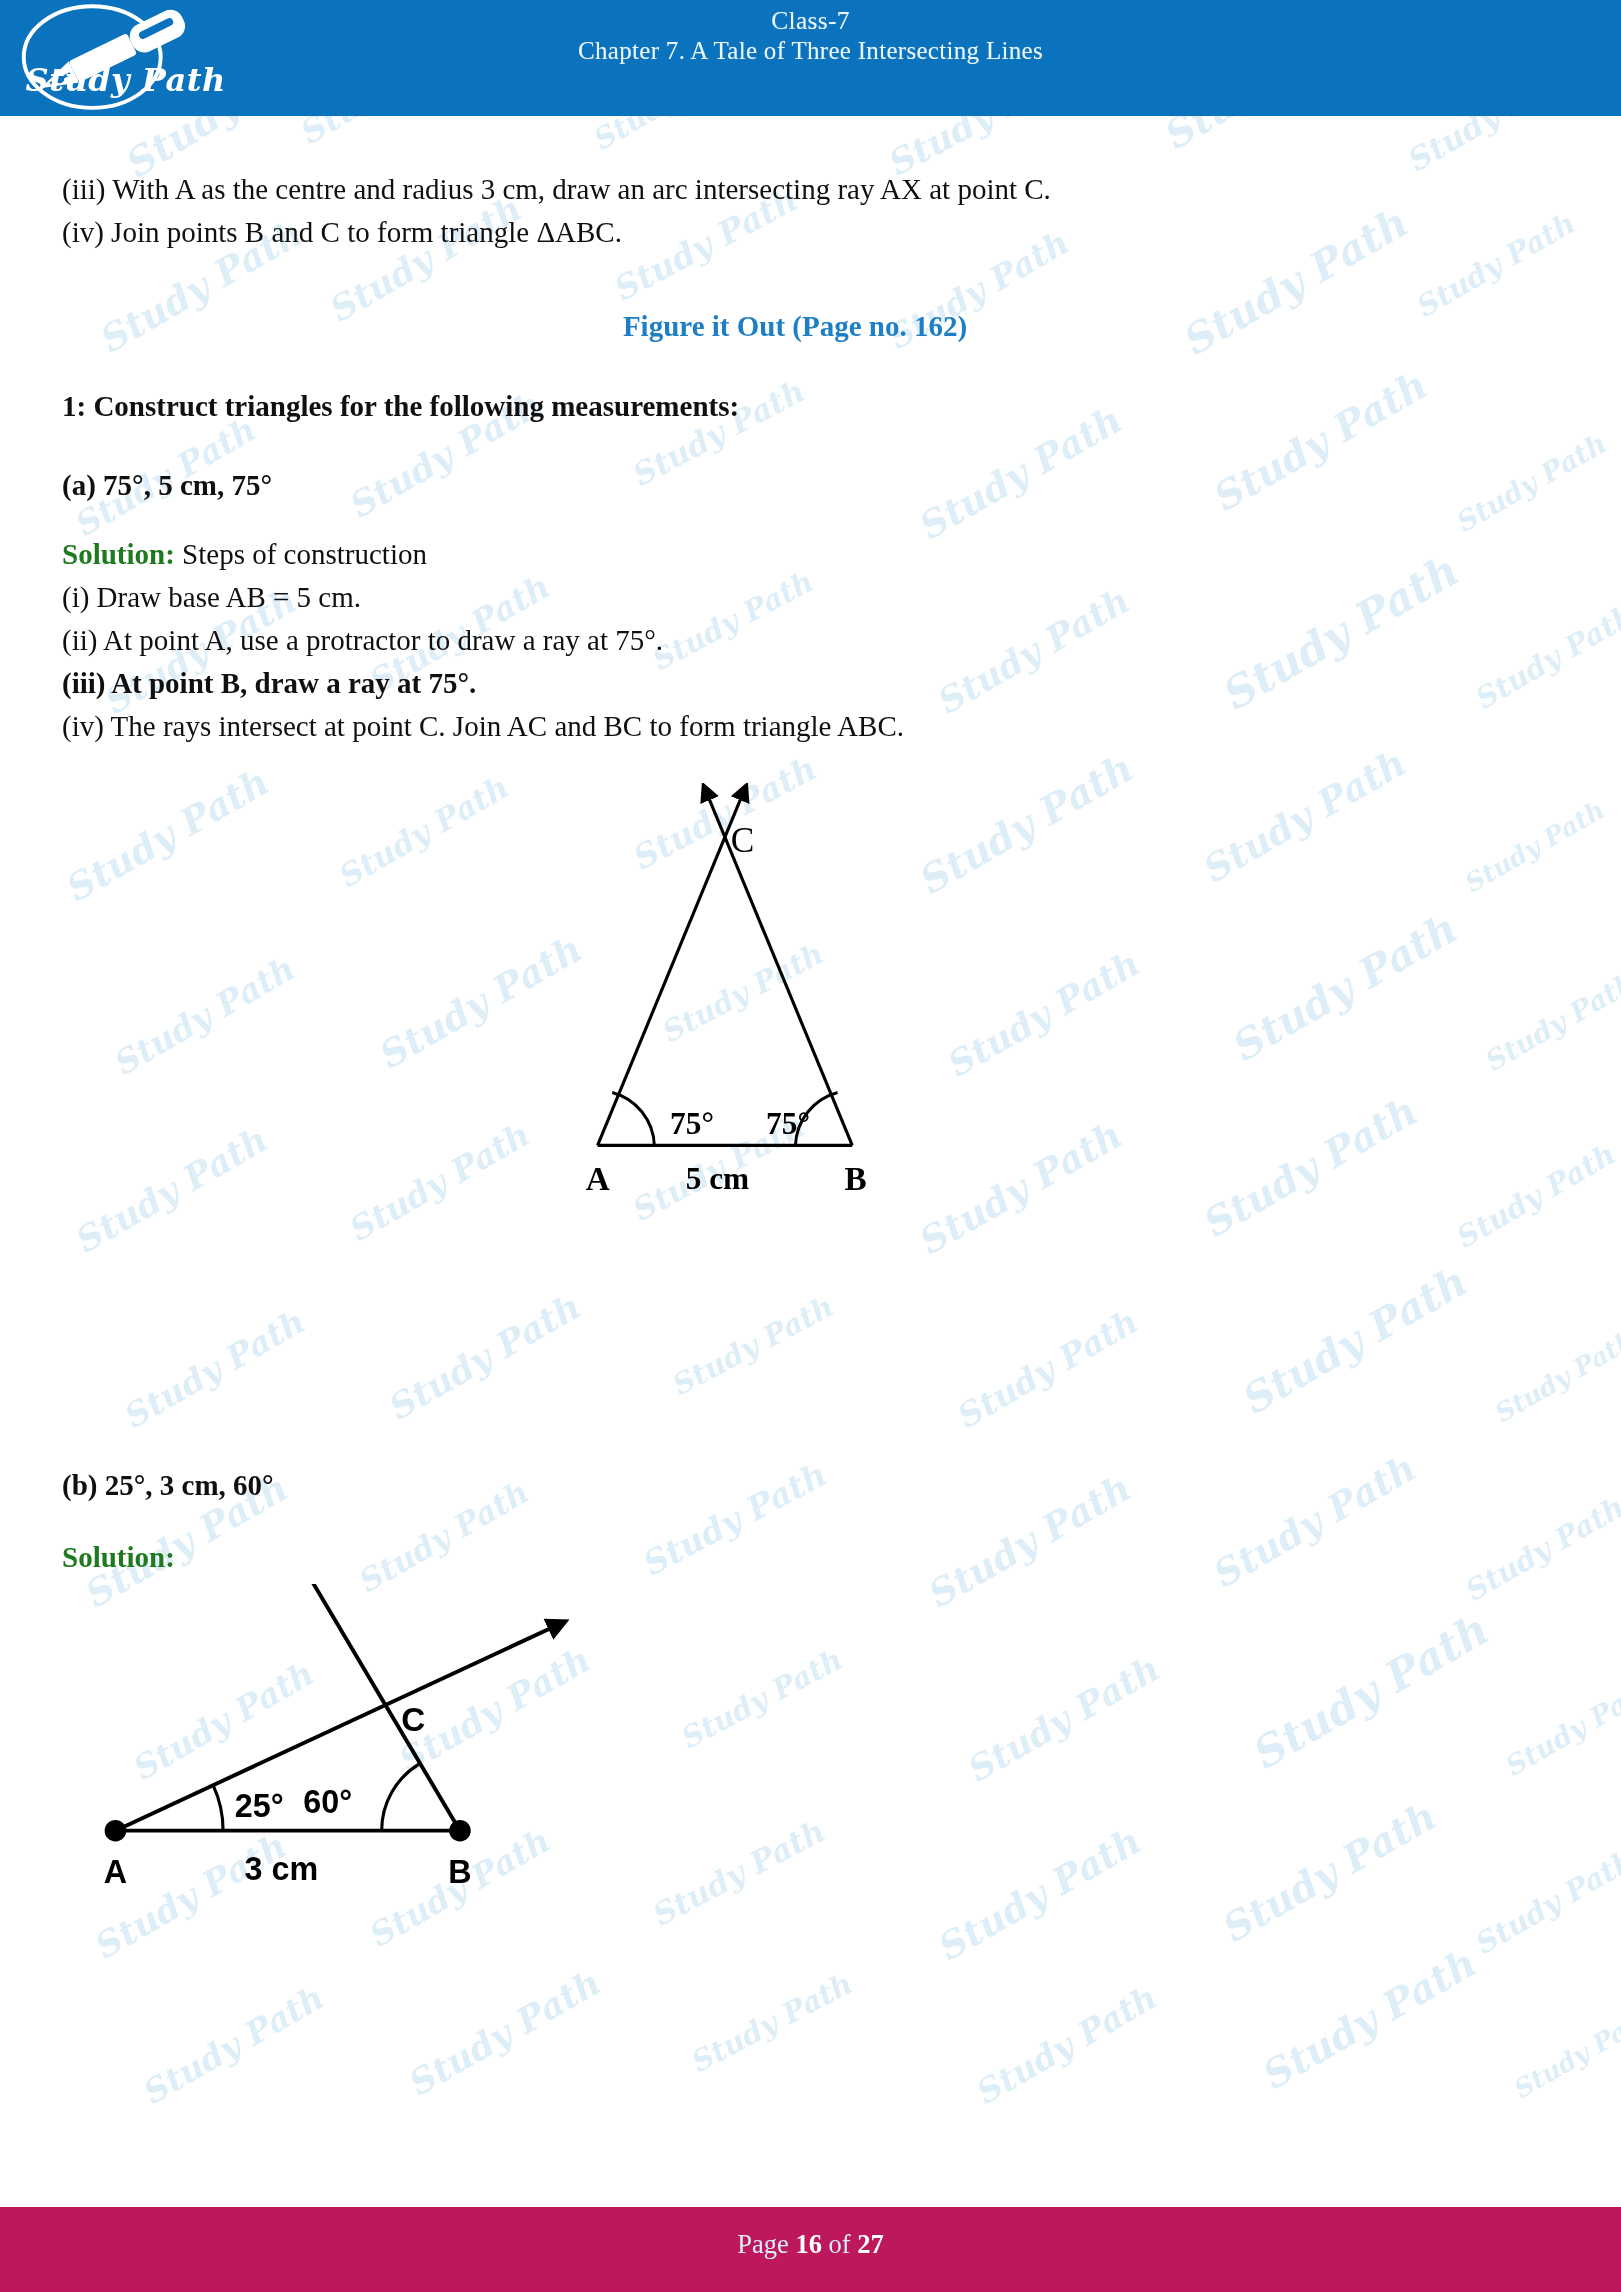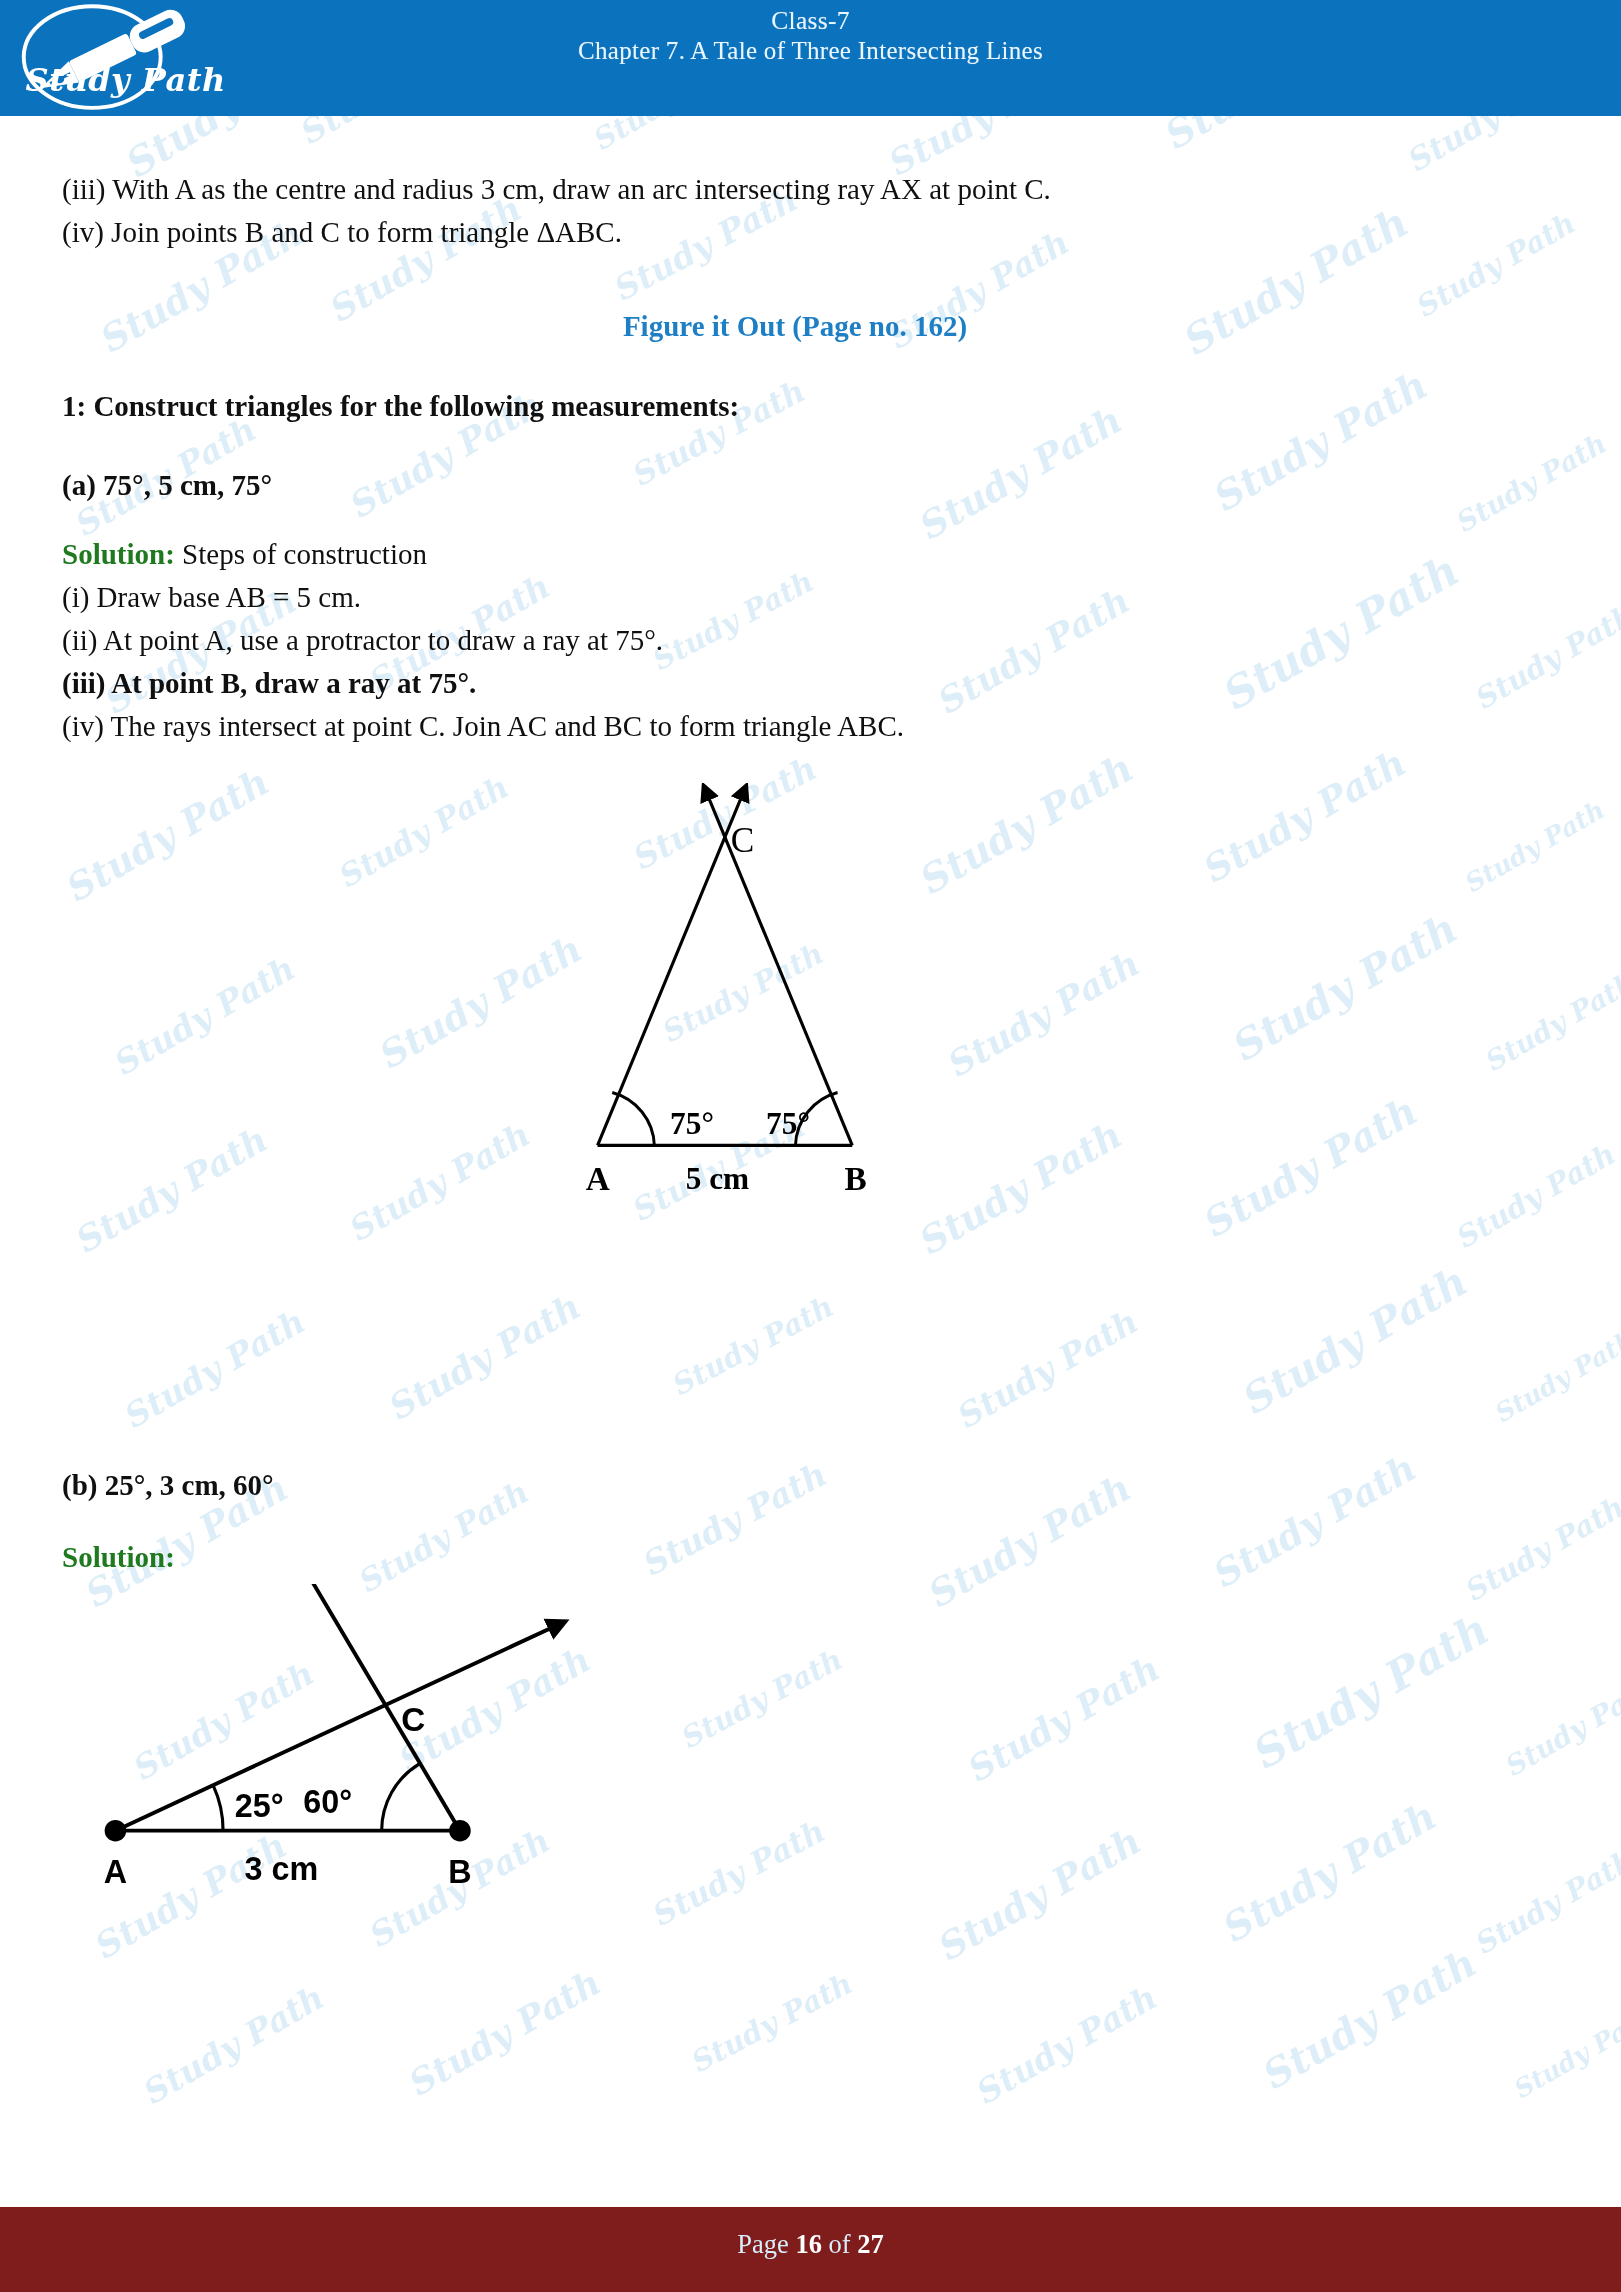--- a/index.html
+++ b/index.html
@@ -85,21 +85,21 @@
     letter-spacing: 0.5px;
   }
 
   
   #page-footer {
     position: absolute;
     left: 0;
     top: 2207px;
     width: 1621px;
     height: 85px;
-    background: #7f1d1d;
+    background: #be185d;
     z-index: 5;
   }
   #footer-text {
     position: absolute;
     top: 21.6px;
     left: 0;
     width: 1621px;
     text-align: center;
     color: #d8eefb;
     font-size: 26.5px;

